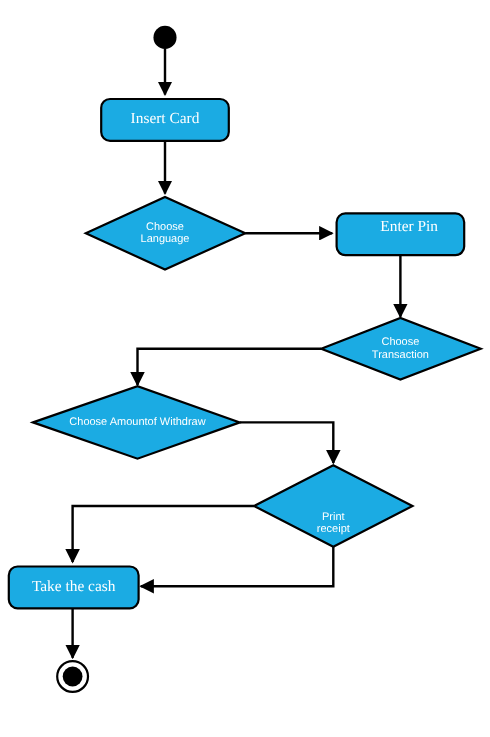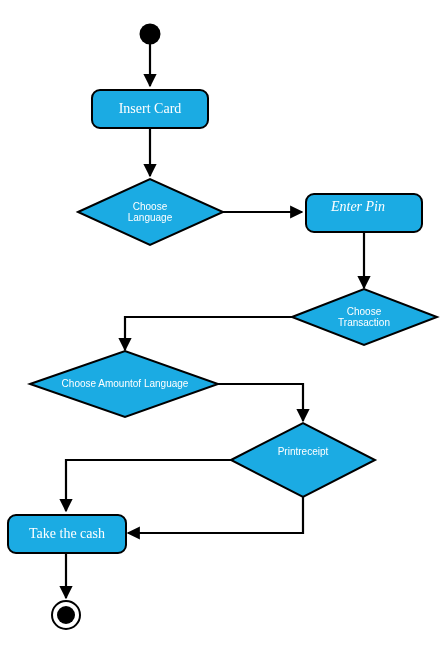--- a/index.html
+++ b/index.html
@@ -95,35 +95,35 @@
 
   <div class="node-label label-action" style="left:92px; top:78px; width:116px; height:38px;">
     <span class="label-line">Insert Card</span>
   </div>
 
   <div class="node-label label-decision" style="left:100px; top:178px; width:100px; height:44px; flex-direction:column;">
     <span class="label-line">Choose</span>
     <span class="label-line">Language</span>
   </div>
 
-  <div class="node-label label-action" style="left:300px; top:182px; width:116px; height:25px;font-style:italic;">
+  <div class="node-label label-action" style="left:314px; top:182px; width:116px; height:25px;">
     <span class="label-line">Enter Pin</span>
   </div>
 
   <div class="node-label label-decision" style="left:314px; top:283px; width:100px; height:44px; flex-direction:column;">
     <span class="label-line">Choose</span>
     <span class="label-line">Transaction</span>
   </div>
 
   <div class="node-label label-decision" style="left:60px; top:350px; width:130px; height:44px; flex-direction:row;">
     <span class="label-line">Choose Amount</span>
-    <span class="label-line">of Language</span>
+    <span class="label-line">of Withdraw</span>
   </div>
 
-  <div class="node-label label-decision" style="left:253px; top:418px; width:100px; height:44px; ">
+  <div class="node-label label-decision" style="left:253px; top:442px; width:100px; height:44px; flex-direction:column;">
     <span class="label-line">Print</span>
     <span class="label-line">receipt</span>
   </div>
 
   <div class="node-label label-action" style="left:8px; top:503px; width:118px; height:38px;">
     <span class="label-line">Take the cash</span>
   </div>
 
 </div>
 

